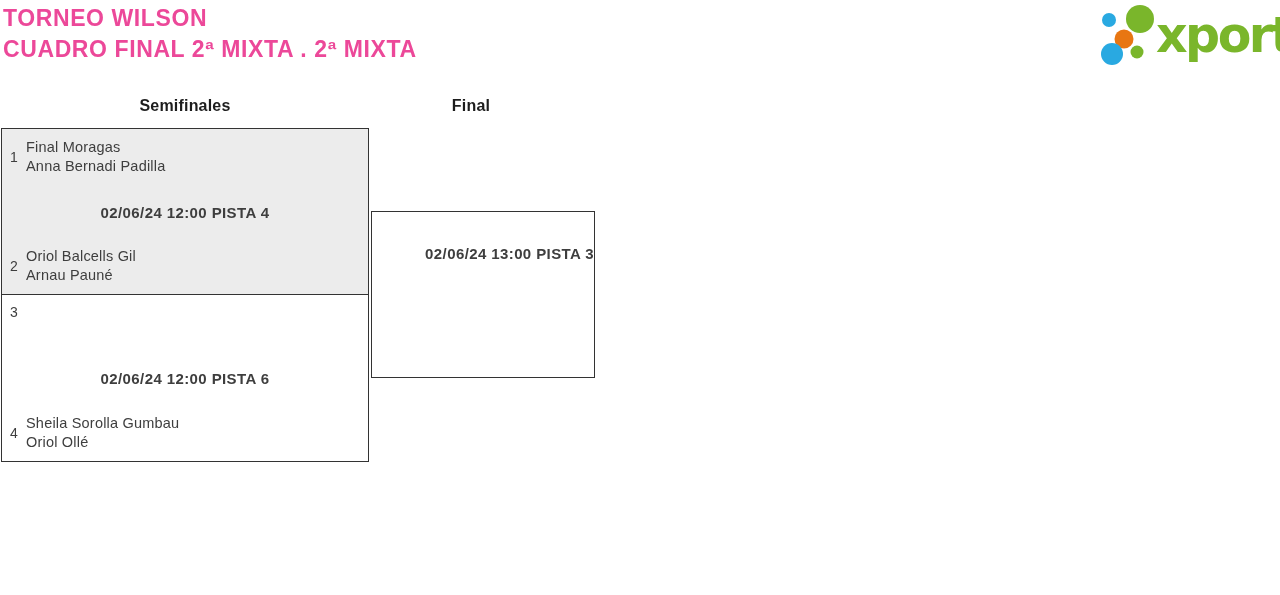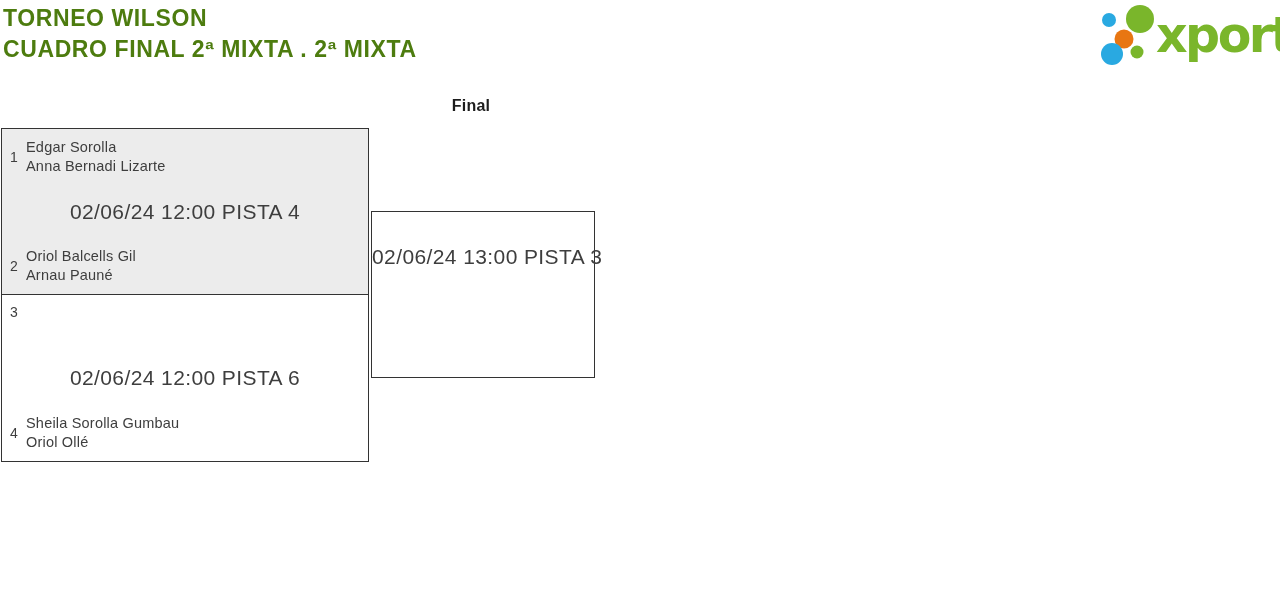--- a/index.html
+++ b/index.html
@@ -10,21 +10,21 @@
     background: #ffffff;
     font-family: "Liberation Sans", sans-serif;
     overflow: hidden;
   }
 
   
   .title-block {
     position: absolute;
     left: 3px;
     top: 3px;
-    color: #4d7c0f;
+    color: #ec4899;
     font-size: 23px;
     font-weight: 700;
     line-height: 31px;
     letter-spacing: 0.6px;
     white-space: nowrap;
   }
 
   
   .logo {
     position: absolute;
@@ -83,22 +83,22 @@
     line-height: 19px;
     letter-spacing: 0.2px;
   }
 
   .schedule {
     position: absolute;
     left: 0; right: 0;
     top: 50%;
     transform: translateY(-50%);
     text-align: center;
-    font-size: 21px;
-    font-weight: 400;
+    font-size: 15px;
+    font-weight: 700;
     color: #3e3e3e;
     letter-spacing: 0.4px;
     white-space: nowrap;
   }
   #match-final .schedule {
     top: 33px;
     transform: none;
     text-align: right;
   }
 </style>
@@ -116,28 +116,29 @@
     <svg width="235" height="70" viewBox="0 0 235 70">
       <circle cx="19" cy="18" r="7" fill="#29a9e1"></circle>
       <circle cx="50" cy="17" r="14" fill="#7ab62b"></circle>
       <circle cx="34" cy="37" r="9.5" fill="#e87612"></circle>
       <circle cx="22" cy="52" r="11" fill="#29a9e1"></circle>
       <circle cx="47" cy="50" r="6.5" fill="#7ab62b"></circle>
       <text x="66" y="50" font-family="DejaVu Sans, sans-serif" font-size="49" font-weight="bold" letter-spacing="-2.5" fill="#7ab62b">xporty</text>
     </svg>
   </div>
 
+  <div class="round-label semis">Semifinales</div>
   <div class="round-label final">Final</div>
 
   <div class="match-box shaded" id="match-sf1">
     <div class="team top">
       <span class="seed">1</span>
       <span class="players">
-        <span>Edgar Sorolla</span><br>
-        <span>Anna Bernadi Lizarte</span>
+        <span>Final Moragas</span><br>
+        <span>Anna Bernadi Padilla</span>
       </span>
     </div>
     <div class="schedule">02/06/24 12:00 PISTA 4</div>
     <div class="team bottom">
       <span class="seed">2</span>
       <span class="players">
         <span>Oriol Balcells Gil</span><br>
         <span>Arnau Pauné</span>
       </span>
     </div>

